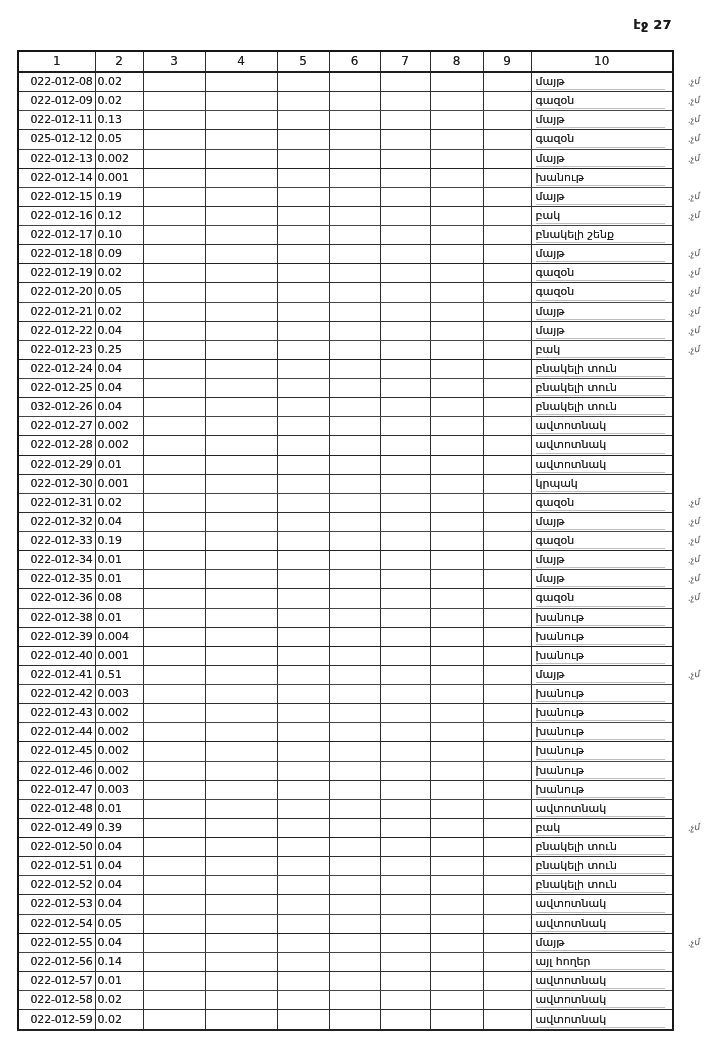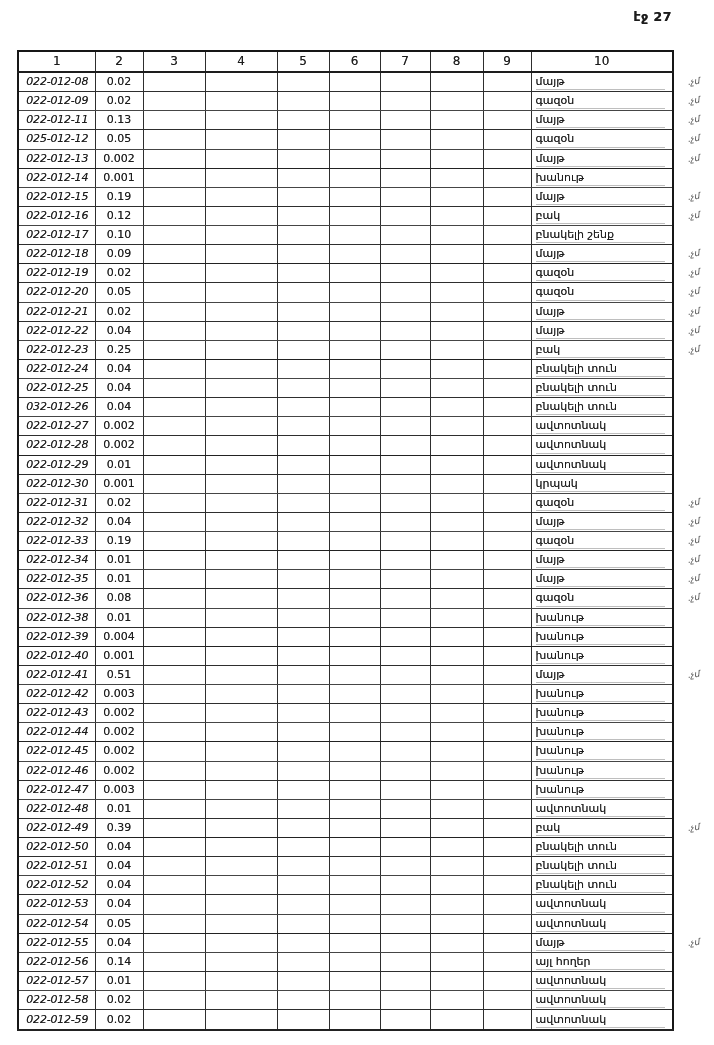--- a/index.html
+++ b/index.html
@@ -5,21 +5,21 @@
   html, body { margin: 0; padding: 0; }
   body {
     width: 714px; height: 1045px;
     background: #ffffff;
     font-family: "DejaVu Sans", sans-serif;
     color: #1c1c1c;
     position: relative;
     overflow: hidden;
   }
   .page-label {
-    position: absolute; top: 9px; right: 42px;
+    position: absolute; top: 17px; right: 42px;
     font-size: 12.5px; font-weight: bold; letter-spacing: 0.5px;
     text-shadow: 0 0 0.6px rgba(10,10,10,0.8);
   }
   table.parcel-table {
     position: absolute; left: 17px; top: 50px;
     width: 697px; height: 981px;
     border-collapse: collapse; table-layout: fixed;
   }
   th, td {
     border: 1px solid #2e2e2e;
@@ -34,22 +34,22 @@
   thead th {
     height: 19px;
     font-weight: normal; font-size: 12px; text-align: center;
     border-top: 2px solid #161616;
     border-bottom: 2px solid #1d1d1d;
   }
   tbody td { height: 18px; }
   tr > *:first-child { border-left: 2px solid #161616; }
   td.c10, th.h10 { border-right: 2px solid #161616; }
   tbody tr:last-child td { border-bottom: 2px solid #161616; }
-  td.c1 { text-align: center; padding-left: 3px; letter-spacing: -0.2px; font-style: italic; }
-  td.c2 { text-align: center; }
+  td.c1 { text-align: right; padding-left: 3px; letter-spacing: -0.2px; }
+  td.c2 { }
   td.c10 { text-align: left; padding-left: 4px; margin-left: 31px; }
   
   th.mark-head, td.mark-cell { border: none !important; background: transparent; }
   td.mark-cell span {
     display: inline-block;
     font-size: 9px; font-style: italic; color: #4e4e4e;
     transform: rotate(-7deg);
     padding-left: 12px;
     text-shadow: none;
   }

